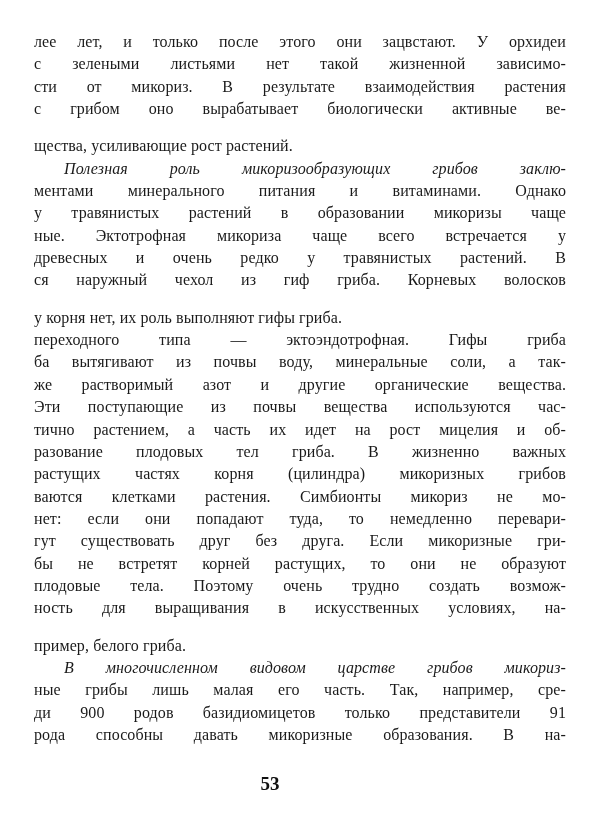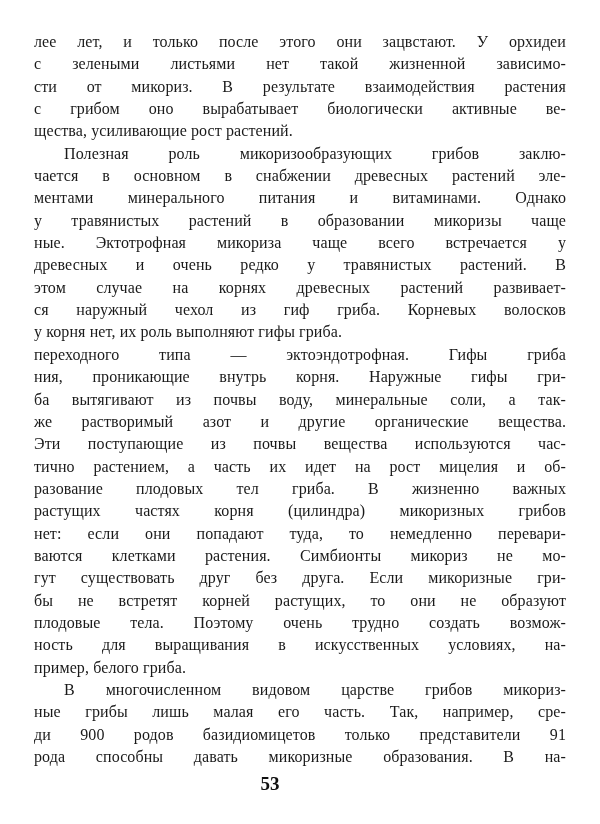--- a/index.html
+++ b/index.html
@@ -12,62 +12,59 @@
   .line {
     display: block;
     height: 22.35px;
     line-height: 22.35px;
     font-size: 16px;
     white-space: nowrap;
     text-align: justify;
     text-align-last: justify;
     letter-spacing: 0.1px;
   }
-  .line.last { text-align-last: left; }
-  .line.indent { padding-left: 30px; }
+  .line.last { text-align-last: left; margin-top: 15px; }
+  .line.indent { padding-left: 30px; font-style: italic; }
   .page-number {
     position: absolute; left: 0; width: 540px; top: 773px;
     text-align: center;
     font-family: "Liberation Serif", "DejaVu Serif", serif;
     font-weight: bold; font-size: 19px; color: #111;
   }
 </style>
 </head>
 <body>
 
 <div class="page">
   <div>
     <span class="line">лее лет, и только после этого они зацвстают. У орхидеи</span>
     <span class="line">с зелеными листьями нет такой жизненной зависимо-</span>
     <span class="line">сти от микориз. В результате взаимодействия растения</span>
     <span class="line">с грибом оно вырабатывает биологически активные ве-</span>
     <span class="line last">щества, усиливающие рост растений.</span>
   </div>
   <div>
     <span class="line indent">Полезная роль микоризообразующих грибов заклю-</span>
-    <span class="line">чается в основном в снабжении древесных растений эле-</span>
     <span class="line">ментами минерального питания и витаминами. Однако</span>
     <span class="line">у травянистых растений в образовании микоризы чаще</span>
     <span class="line">ные. Эктотрофная микориза чаще всего встречается у</span>
     <span class="line">древесных и очень редко у травянистых растений. В</span>
-    <span class="line">этом случае на корнях древесных растений развивает-</span>
     <span class="line">ся наружный чехол из гиф гриба. Корневых волосков</span>
     <span class="line last">у корня нет, их роль выполняют гифы гриба.</span>
   </div>
   <div>
     <span class="line">переходного типа — эктоэндотрофная. Гифы гриба</span>
-    <span class="line">ния, проникающие внутрь корня. Наружные гифы гри-</span>
     <span class="line">ба вытягивают из почвы воду, минеральные соли, а так-</span>
     <span class="line">же растворимый азот и другие органические вещества.</span>
     <span class="line">Эти поступающие из почвы вещества используются час-</span>
     <span class="line">тично растением, а часть их идет на рост мицелия и об-</span>
     <span class="line">разование плодовых тел гриба. В жизненно важных</span>
     <span class="line">растущих частях корня (цилиндра) микоризных грибов</span>
+    <span class="line">ваются клетками растения. Симбионты микориз не мо-</span>
     <span class="line">нет: если они попадают туда, то немедленно перевари-</span>
-    <span class="line">ваются клетками растения. Симбионты микориз не мо-</span>
     <span class="line">гут существовать друг без друга. Если микоризные гри-</span>
     <span class="line">бы не встретят корней растущих, то они не образуют</span>
     <span class="line">плодовые тела. Поэтому очень трудно создать возмож-</span>
     <span class="line">ность для выращивания в искусственных условиях, на-</span>
     <span class="line last">пример, белого гриба.</span>
   </div>
   <div>
     <span class="line indent">В многочисленном видовом царстве грибов микориз-</span>
     <span class="line">ные грибы лишь малая его часть. Так, например, сре-</span>
     <span class="line">ди 900 родов базидиомицетов только представители 91</span>

